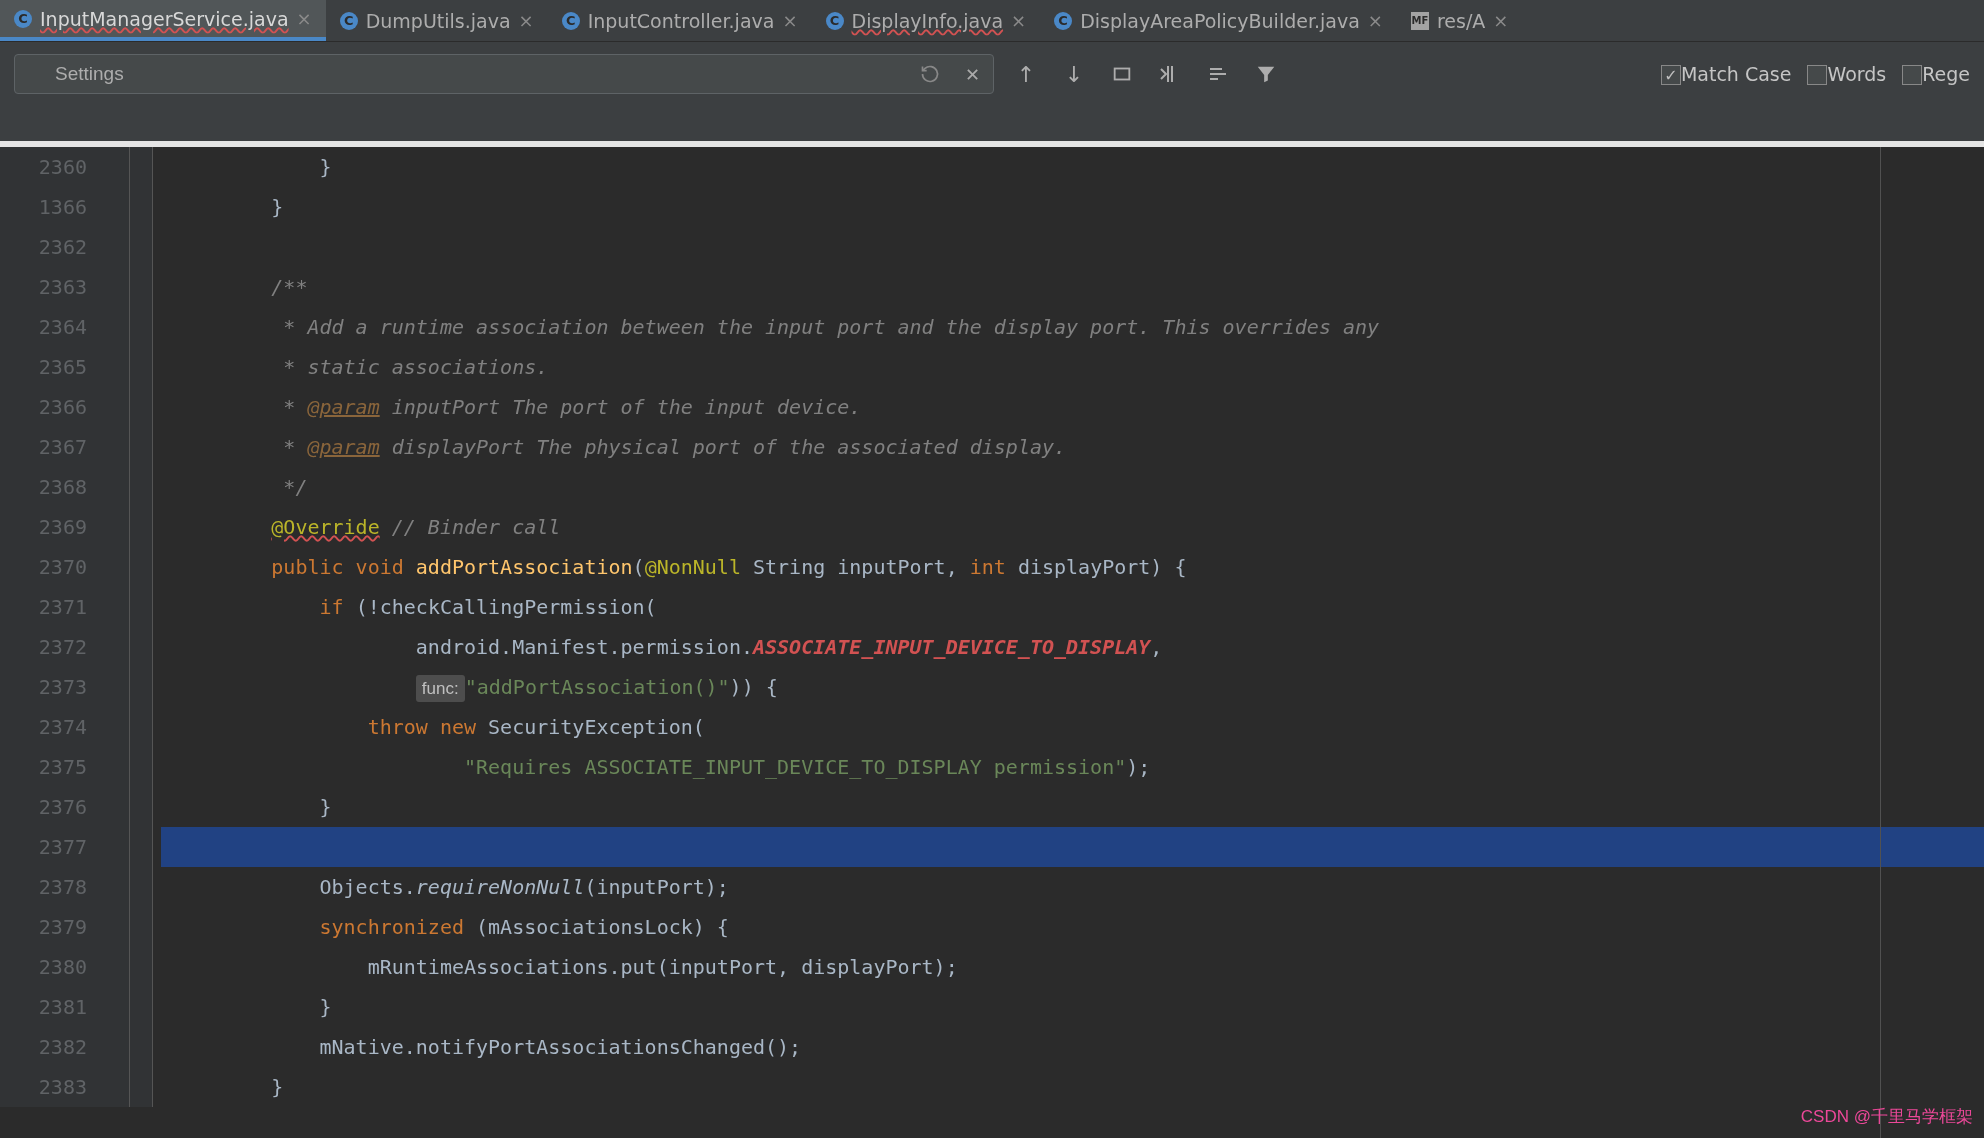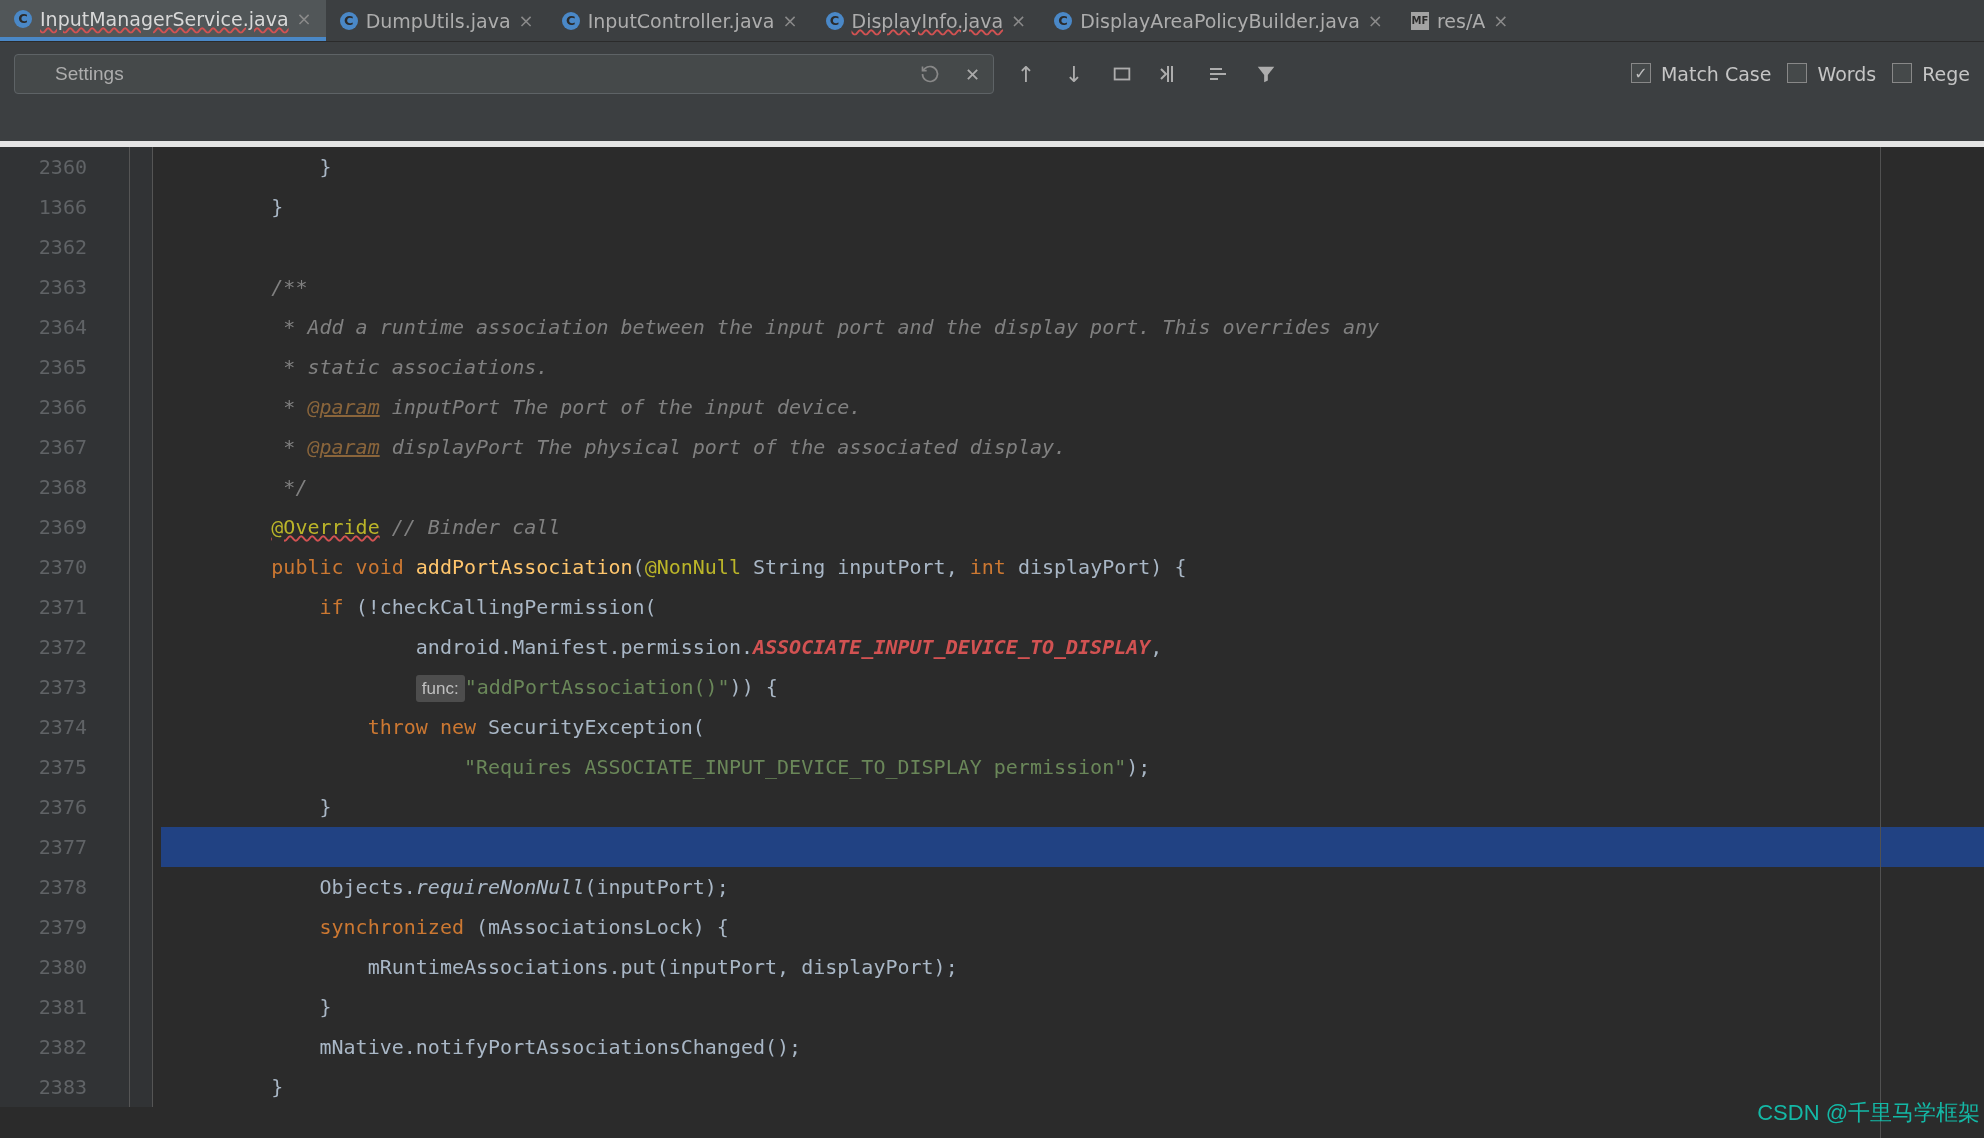--- a/index.html
+++ b/index.html
@@ -90,21 +90,21 @@
   color: #c0c0c0;
   padding: 0 22px;
   font-size: 18px;
   cursor: pointer;
 }
 .icon-btn {
   width: 32px; height: 32px;
   display: flex; align-items: center; justify-content: center;
   color: #adadad; font-size: 22px; cursor: pointer;
 }
-.checkbox-label { display: flex; align-items: flex-start; gap: 10px; color: #c5c5c5; font-size: 19px; }
+.checkbox-label { display: flex; align-items: flex-end; color: #c5c5c5; font-size: 19px; }
 .checkbox {
   width: 20px; height: 20px; border: 1px solid #888; background: #45494a;
   display: flex; align-items: center; justify-content: center; color: #c0c0c0;
 }
 .checked::after { content: "✓"; font-size: 16px; }
 
 .editor {
   display: flex;
   font-family: "DejaVu Sans Mono", monospace;
   font-size: 20px;
@@ -143,22 +143,22 @@
 .c-keyword { color: #cc7832; }
 .c-annotation { color: #bbb529; }
 .c-string { color: #6a8759; }
 .c-method { color: #ffc66d; }
 .c-paramtag { color: #8a653b; font-style: italic; text-decoration: underline; }
 .c-constant { color: #d25252; font-style: italic; font-weight: bold; }
 .c-italic { font-style: italic; }
 .c-hint { background: #4d4d4d; color: #c0c0c0; font-style: normal; font-family: sans-serif; font-size: 17px; padding: 4px 6px; border-radius: 3px; }
 
 .watermark {
-  position: absolute; bottom: 10px; right: 4px;
-  color: #14b8a6; font-size: 22px; font-family: sans-serif;
+  position: absolute; bottom: 10px; right: 11px;
+  color: #ec4899; font-size: 17px; font-family: sans-serif;
 }
 .vert-line {
   position: absolute; top: 147px; bottom: 0; left: 1880px; width: 1px; background: #515151;
 }
 </style>
 </head>
 <body>
 
 <div class="tabs" id="tabs">
     <div class="tab active">

